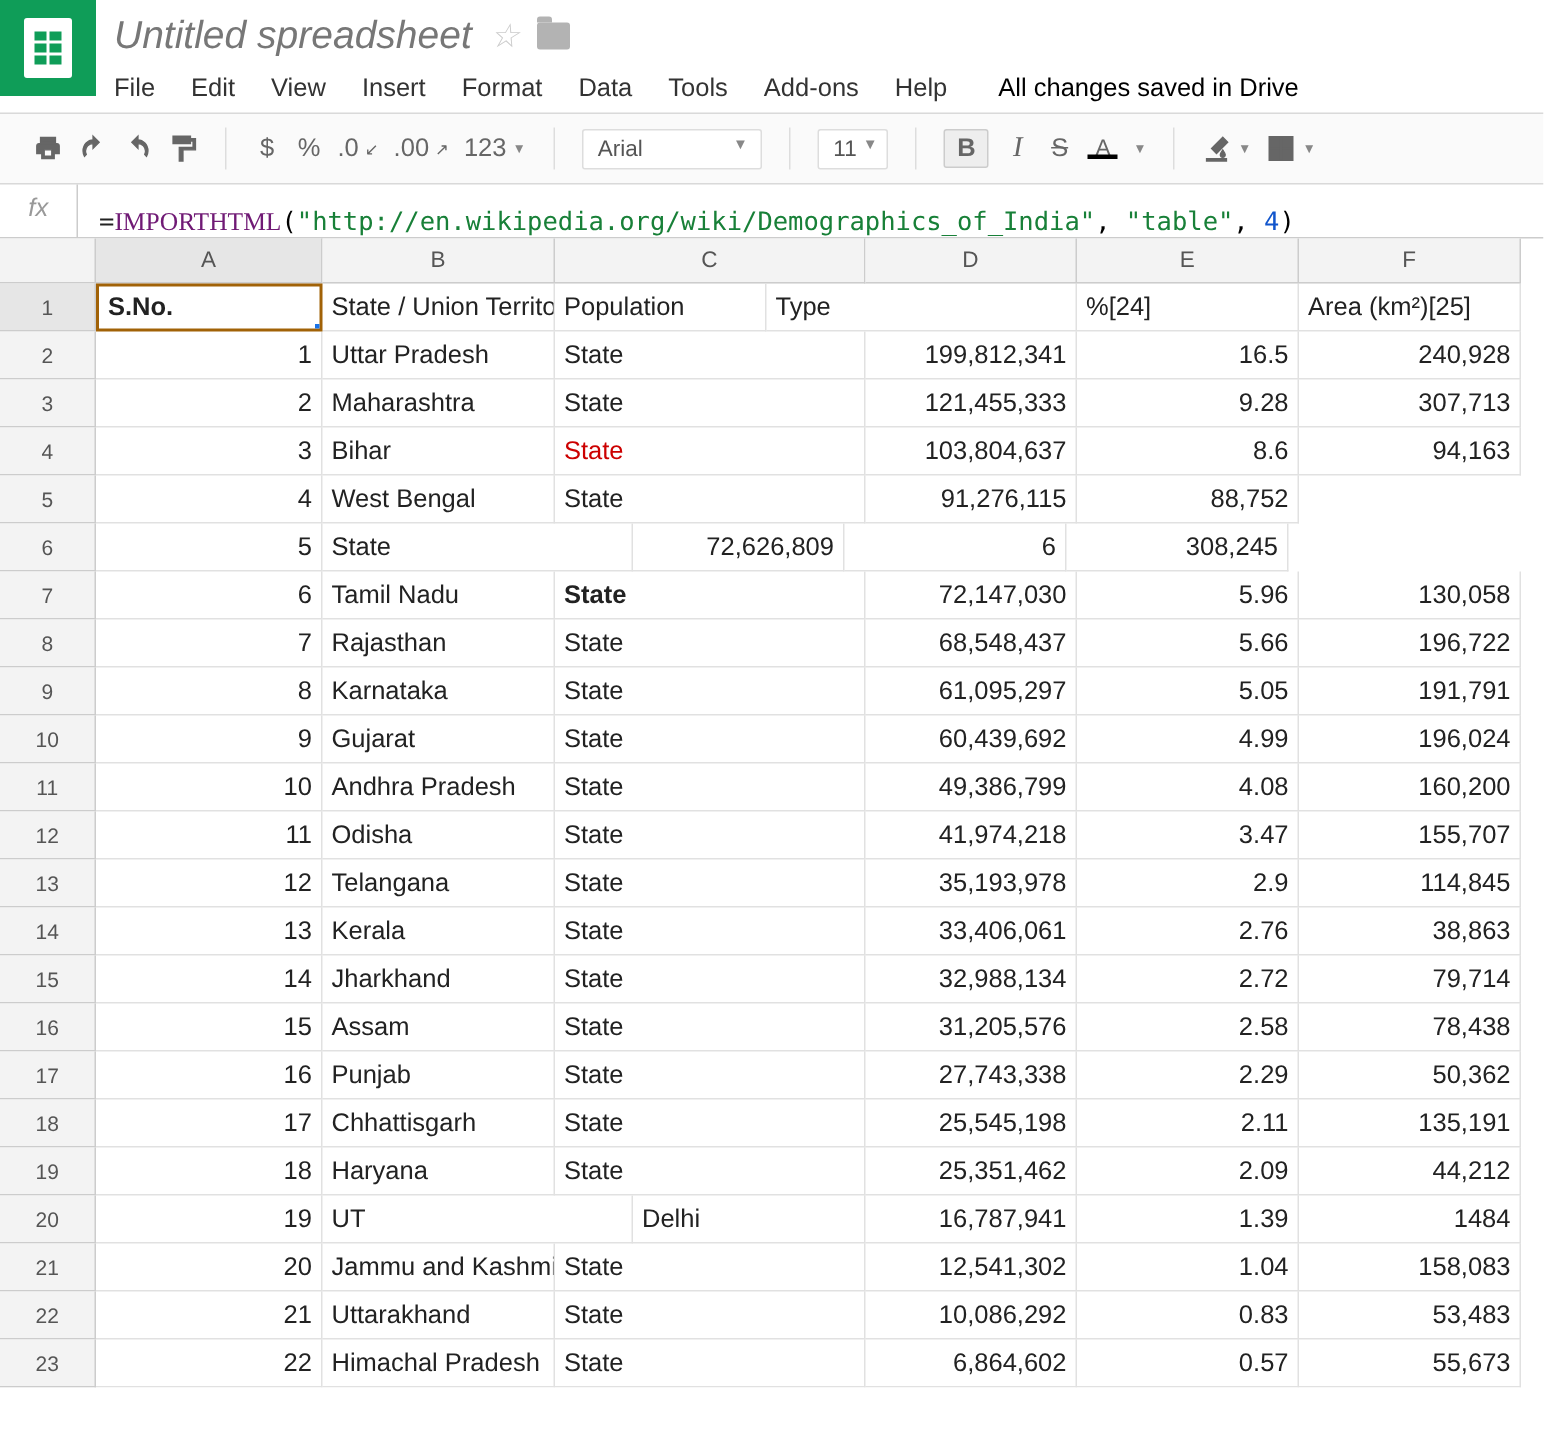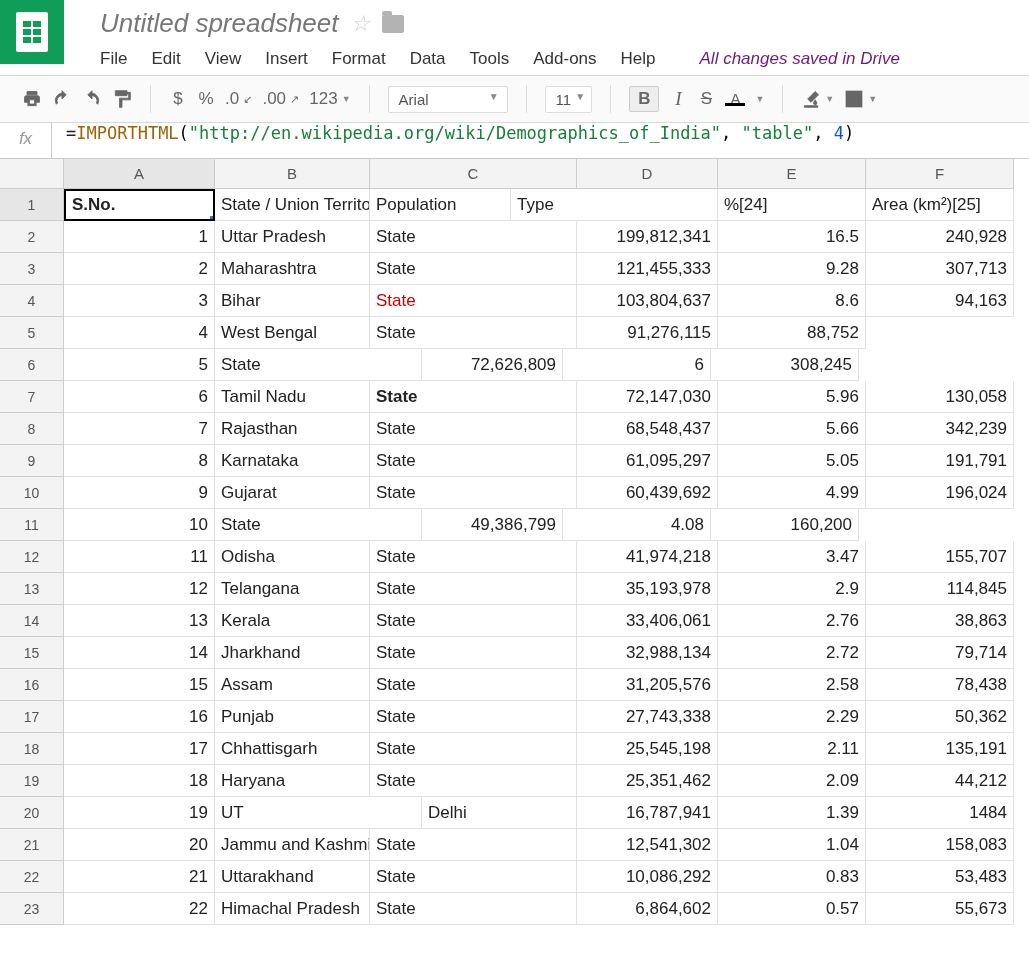--- a/index.html
+++ b/index.html
@@ -2,55 +2,55 @@
 <html><head>
 <meta charset="utf-8">
 <style>
   * { box-sizing: border-box; }
   body { margin: 0; font-family: Arial, sans-serif; font-size: 14px; color: #444; background: #fff; overflow: hidden;}
   .titlebar { display: flex; align-items: flex-start; padding: 0; }
   .logo { width: 64px; height: 64px; background: #0f9d58; display: flex; align-items: center; justify-content: center; flex-shrink:0;}
   .logo-inner { width: 32px; height: 40px; background: #fff; border-radius: 2px; position: relative; display:flex; flex-direction:column; justify-content:center; align-items:center;}
   .logo-grid { display:grid; grid-template-columns: 8px 8px; grid-template-rows: 6px 6px 6px; gap:2px;}
   .logo-grid div{ background:#0f9d58;}
-  .title-area { padding: 8px 0 0 36px; }
+  .title-area { padding: 8px 0 0 12px; }
   .doc-title { font-size: 26px; color: #777; font-style: italic; display:flex; align-items:center; gap:12px;}
   .star { color:#ccc; font-size:22px;}
   .folder-icon { width:22px;height:18px;background:#b3b3b3; position:relative; border-radius:2px;}
   .folder-icon::before{content:"";position:absolute;top:-4px;left:0;width:10px;height:4px;background:#b3b3b3;border-radius:2px 2px 0 0;}
   .menubar { display: flex; gap: 24px; padding: 10px 0 6px 0; font-size: 17px; color:#333; align-items:center;}
-  .menubar .status { color:#701a75; margin-left:20px;font-style:italic;}
+  .menubar .status { color:#000000; margin-left:10px;}
   .toolbar { border-top:1px solid #d9d9d9; border-bottom:1px solid #d9d9d9; background:#fafafa; padding: 6px 12px; display:flex; align-items:center; gap:6px; height:48px;}
   .tb-group { display:flex; align-items:center; gap:10px; padding:0 10px;}
   .tb-sep { width:1px; height:28px; background:#ddd; margin:0 2px;}
   .tb-btn { color:#666; font-size:17px; min-width:18px; text-align:center;}
   .tb-icon svg { width:20px;height:20px;fill:#666;stroke:#666; display:block;}
   .font-select { border:1px solid #ddd; padding:4px 28px 4px 10px; background:#fff; border-radius:2px; position:relative; color:#555; font-size:15px; min-width:120px;}
   .size-select{ border:1px solid #ddd; padding:4px 20px 4px 10px; background:#fff; border-radius:2px; position:relative; color:#555; font-size:15px; min-width:40px;}
   .dd-arrow{color:#888; font-size:10px; margin-left:6px;}
-  .fx-row { display:flex; align-items:flex-start; border-bottom:1px solid #ccc; height:36px;}
+  .fx-row { display:flex; align-items:flex-end; border-bottom:1px solid #ccc; height:36px;}
   .fx-label { width:52px; text-align:center; font-style:italic; color:#999; font-size:17px; border-right:1px solid #ccc; height:100%; display:flex;align-items:center;justify-content:center; padding-bottom:4px;}
   .fx-input { flex:1; padding:0 14px; font-family: "Menlo","Consolas",monospace; font-size:17px; color:#222; white-space:pre;}
-  .fx-input .fn { color:#a16207;}
+  .fx-input .fn { color:#701a75;font-family:Liberation Serif, serif;}
   .fx-input .paren { color:#000;}
   .fx-input .str { color:#188038;}
   .fx-input .comma { color:#000;}
   .fx-input .num { color:#1155cc;}
   .grid-wrap { display:flex; }
   .corner { width:64px; height:30px; background:#f3f3f3; border-right:1px solid #ccc; border-bottom:1px solid #ccc;}
   .col-headers { display:flex; flex:1;}
   .col-head { background:#f3f3f3; border-right:1px solid #ccc; border-bottom:1px solid #ccc; height:30px; display:flex; align-items:center; justify-content:center; color:#555; font-size:15px;}
   .row-headers { display:flex; flex-direction:column;}
   .row-head { width:64px; background:#f3f3f3; border-right:1px solid #ccc; border-bottom:1px solid #ccc; height:32px; display:flex; align-items:center; justify-content:center; color:#555; font-size:14px;}
   .cells { display:flex; flex-direction:column; flex:1;}
   .cell-row { display:flex; height:32px;}
   .cell { border-right:1px solid #e1e1e1; border-bottom:1px solid #e1e1e1; height:32px; display:flex; align-items:center; padding:0 6px; font-size:17px; color:#222; overflow:hidden; white-space:nowrap;}
   .col-A{width:151px;} .col-B{width:155px;} .col-C{width:207px;} .col-D{width:141px;} .col-E{width:148px;} .col-F{width:148px;}
   .num-cell{ justify-content:flex-end;}
-  .active-cell{ border:2px solid #000000; position:relative; z-index:2; font-weight:bold;}
+  .active-cell{ border:2px solid #a16207; position:relative; z-index:2; font-weight:bold;}
   .active-cell::after{content:"";position:absolute;right:-4px;bottom:-4px;width:7px;height:7px;background:#1a73e8;}
   .bold { font-weight:bold;}
   .A-underline { width:20px;height:3px;background:#000; margin-top:-3px;}
   .basic-flex{display:flex;align-items:center;gap:4px;}
   .tri{font-size:9px;color:#888;}
   .col-head.col-A { background:#e6e6e6;}
   .row-head.first { background:#e6e6e6;}
   .red-text{color:#cc0000;}
 </style>
 </head>
@@ -266,40 +266,41 @@
         <div class="cell col-D num-cell">72,147,030</div>
         <div class="cell col-E num-cell">5.96</div>
         <div class="cell col-F num-cell">130,058</div>
       </div>
       <div class="cell-row">
         <div class="cell col-A num-cell">7</div>
         <div class="cell col-B">Rajasthan</div>
         <div class="cell col-C">State</div>
         <div class="cell col-D num-cell">68,548,437</div>
         <div class="cell col-E num-cell">5.66</div>
-        <div class="cell col-F num-cell">342,239</div>
+        <div class="cell col-F num-cell">196,722</div>
       </div>
       <div class="cell-row">
         <div class="cell col-A num-cell">8</div>
         <div class="cell col-B">Karnataka</div>
         <div class="cell col-C">State</div>
         <div class="cell col-D num-cell">61,095,297</div>
         <div class="cell col-E num-cell">5.05</div>
         <div class="cell col-F num-cell">191,791</div>
       </div>
       <div class="cell-row">
         <div class="cell col-A num-cell">9</div>
         <div class="cell col-B">Gujarat</div>
         <div class="cell col-C">State</div>
         <div class="cell col-D num-cell">60,439,692</div>
         <div class="cell col-E num-cell">4.99</div>
         <div class="cell col-F num-cell">196,024</div>
       </div>
       <div class="cell-row">
         <div class="cell col-A num-cell">10</div>
+        <div class="cell col-B">Andhra Pradesh</div>
         <div class="cell col-C">State</div>
         <div class="cell col-D num-cell">49,386,799</div>
         <div class="cell col-E num-cell">4.08</div>
         <div class="cell col-F num-cell">160,200</div>
       </div>
       <div class="cell-row">
         <div class="cell col-A num-cell">11</div>
         <div class="cell col-B">Odisha</div>
         <div class="cell col-C">State</div>
         <div class="cell col-D num-cell">41,974,218</div>

